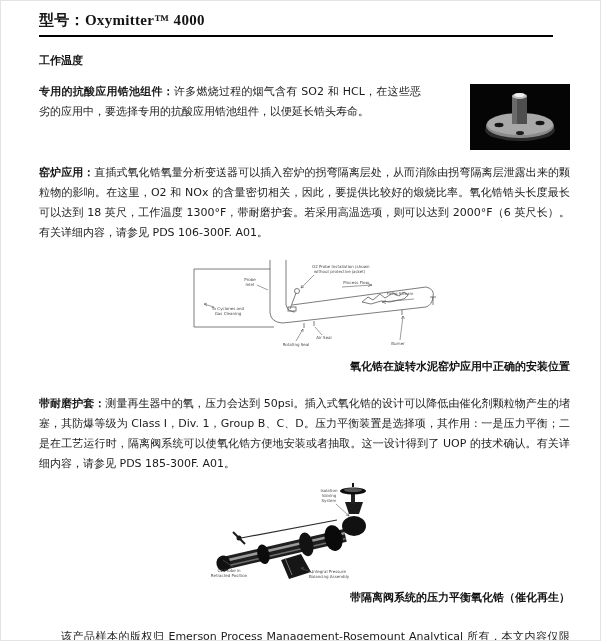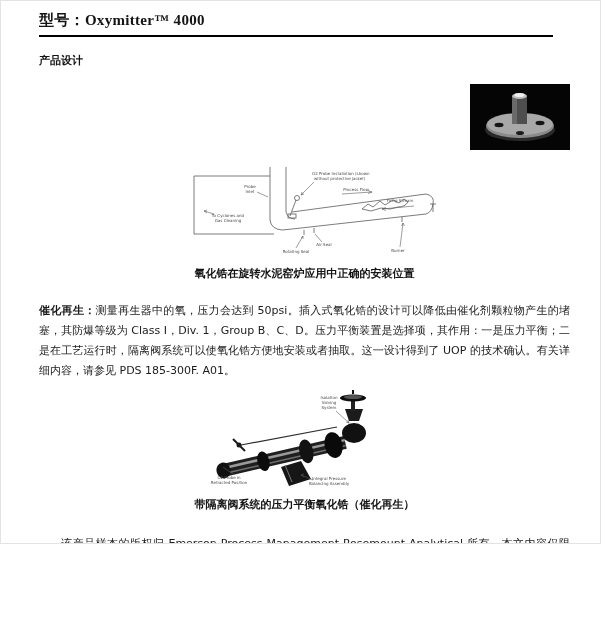--- a/index.html
+++ b/index.html
@@ -1,18 +1,18 @@
 <!DOCTYPE html>
 <html><head>
 <meta charset="utf-8">
 <style>
   html,body{margin:0;padding:0;background:#fff;}
   .page{
     position:relative;
-    width:601px;height:544px;
+    width:601px;height:641px;
     background:#fff;
     box-sizing:border-box;
     border:1px solid #e3e3e3;
     font-family:"DejaVu Sans","Liberation Sans",sans-serif;
     color:#141414;
     overflow:hidden;
   }
   .content{padding:10px 30px 0 38px;}
   .doc-title{
     font-family:"Liberation Serif","DejaVu Serif",serif;
@@ -28,55 +28,57 @@
   .lead{font-weight:bold;}
   .row1{display:flex;margin-top:14px;}
   .row1 .para{width:382px;}
   .photo-wrap{margin-left:auto;margin-top:2px;width:100px;height:66px;}
   .p2{margin-top:13px;}
   .p3{margin-top:20px;}
   .figure{display:flex;justify-content:center;}
   .fig1{margin-top:12px;}
   .fig2{margin-top:6px;}
   .fig-caption{
-    text-align:center;font-size:11px;font-weight:bold;margin-top:8px;font-family:Liberation Mono, monospace;
+    text-align:right;font-size:11px;font-weight:bold;margin-top:8px;font-family:Liberation Mono, monospace;
   }
   .footer-para{margin-top:22px;text-indent:22px;}
   svg text{font-family:"DejaVu Sans","Liberation Sans",sans-serif;fill:#4a4a4a;}
   .diag{stroke:#5a5a5a;fill:none;stroke-width:.8;}
   .leader{stroke:#5a5a5a;stroke-width:.6;fill:none;}
 </style>
 </head>
 <body>
 
 <div class="page">
   <div class="content">
 
     <div class="doc-title"><span>型号：</span><span>Oxymitter™ 4000</span></div>
 
-    <div class="section-heading">产品设计</div>
+    <div class="section-heading">工作温度</div>
 
     <div class="row1">
+      <p class="para"><span class="lead">专用的抗酸应用锆池组件：</span><span>许多燃烧过程的烟气含有 SO2 和 HCL，在这些恶劣的应用中，要选择专用的抗酸应用锆池组件，以便延长锆头寿命。</span></p>
       <div class="photo-wrap">
         <svg width="100" height="66" viewBox="0 0 100 66">
           <rect x="0" y="0" width="100" height="66" fill="#050505"></rect>
           <ellipse cx="50" cy="46" rx="35" ry="11" fill="#2a2a2a"></ellipse>
           <ellipse cx="50" cy="42" rx="34" ry="12" fill="#8a8a8a"></ellipse>
           <ellipse cx="50" cy="40" rx="33" ry="11" fill="#a8a8a8"></ellipse>
           <ellipse cx="29" cy="41" rx="4.5" ry="2.2" fill="#151515"></ellipse>
           <ellipse cx="70" cy="39" rx="4.5" ry="2.2" fill="#151515"></ellipse>
           <ellipse cx="50" cy="49" rx="4" ry="2" fill="#1c1c1c"></ellipse>
           <rect x="42" y="12" width="15" height="28" fill="#4e4e4e"></rect>
           <rect x="42" y="12" width="5" height="28" fill="#6a6a6a"></rect>
           <ellipse cx="49.5" cy="12" rx="7.5" ry="3" fill="#bdbdbd"></ellipse>
           <ellipse cx="49.5" cy="11" rx="5" ry="2" fill="#efefef"></ellipse>
         </svg>
       </div>
     </div>
 
+    <p class="para p2"><span class="lead">窑炉应用：</span><span>直插式氧化锆氧量分析变送器可以插入窑炉的拐弯隔离层处，从而消除由拐弯隔离层泄露出来的颗粒物的影响。在这里，O2 和 NOx 的含量密切相关，因此，要提供比较好的煅烧比率。氧化锆锆头长度最长可以达到 18 英尺，工作温度 1300°F，带耐磨护套。若采用高温选项，则可以达到 2000°F（6 英尺长）。有关详细内容，请参见 PDS 106-300F. A01。</span></p>
 
     <div class="figure fig1">
       <svg width="262" height="96" viewBox="0 0 262 96">
 
         <path class="diag" d="M96,14 H20 V72 H100"></path>
 
         <path class="diag" d="M96,5 V58"></path>
         <path class="diag" d="M112,5 V50"></path>
 
         <path class="diag" d="M96,58 Q97,67 108,68 L118,67"></path>
@@ -112,21 +114,21 @@
         <path class="leader" d="M122,86 L129,74 l-2,2 m2,-2 l0,3"></path>
         <text x="150" y="84" font-size="4" text-anchor="middle">Air Seal</text>
         <path class="leader" d="M148,80 L141,72"></path>
         <text x="224" y="90" font-size="4" text-anchor="middle">Burner</text>
         <path class="leader" d="M226,85 L229,61 l-1.5,3 m1.5,-3 l1.5,3"></path>
       </svg>
     </div>
 
     <div class="fig-caption">氧化锆在旋转水泥窑炉应用中正确的安装位置</div>
 
-    <p class="para p3"><span class="lead">催化再生：</span><span>测量再生器中的氧，压力会达到 50psi。插入式氧化锆的设计可以降低由催化剂颗粒物产生的堵塞，其防爆等级为 Class I，Div. 1，Group B、C、D。压力平衡装置是选择项，其作用：一是压力平衡；二是在工艺运行时，隔离阀系统可以使氧化锆方便地安装或者抽取。这一设计得到了 UOP 的技术确认。有关详细内容，请参见 PDS 185-300F. A01。</span></p>
+    <p class="para p3"><span class="lead">带耐磨护套：</span><span>测量再生器中的氧，压力会达到 50psi。插入式氧化锆的设计可以降低由催化剂颗粒物产生的堵塞，其防爆等级为 Class I，Div. 1，Group B、C、D。压力平衡装置是选择项，其作用：一是压力平衡；二是在工艺运行时，隔离阀系统可以使氧化锆方便地安装或者抽取。这一设计得到了 UOP 的技术确认。有关详细内容，请参见 PDS 185-300F. A01。</span></p>
 
     <div class="figure fig2">
       <svg width="232" height="102" viewBox="0 0 232 102">
 
         <path d="M52,58 L148,40" stroke="#2e2e2e" stroke-width="1.2" fill="none"></path>
         <circle cx="50" cy="58" r="2.5" fill="#1a1a1a"></circle>
         <path d="M44,52 L56,64" stroke="#1a1a1a" stroke-width="2" fill="none"></path>
 
         <g transform="rotate(-13 95 70)">
           <rect x="30" y="63" width="128" height="13" fill="#1f1f1f"></rect>

